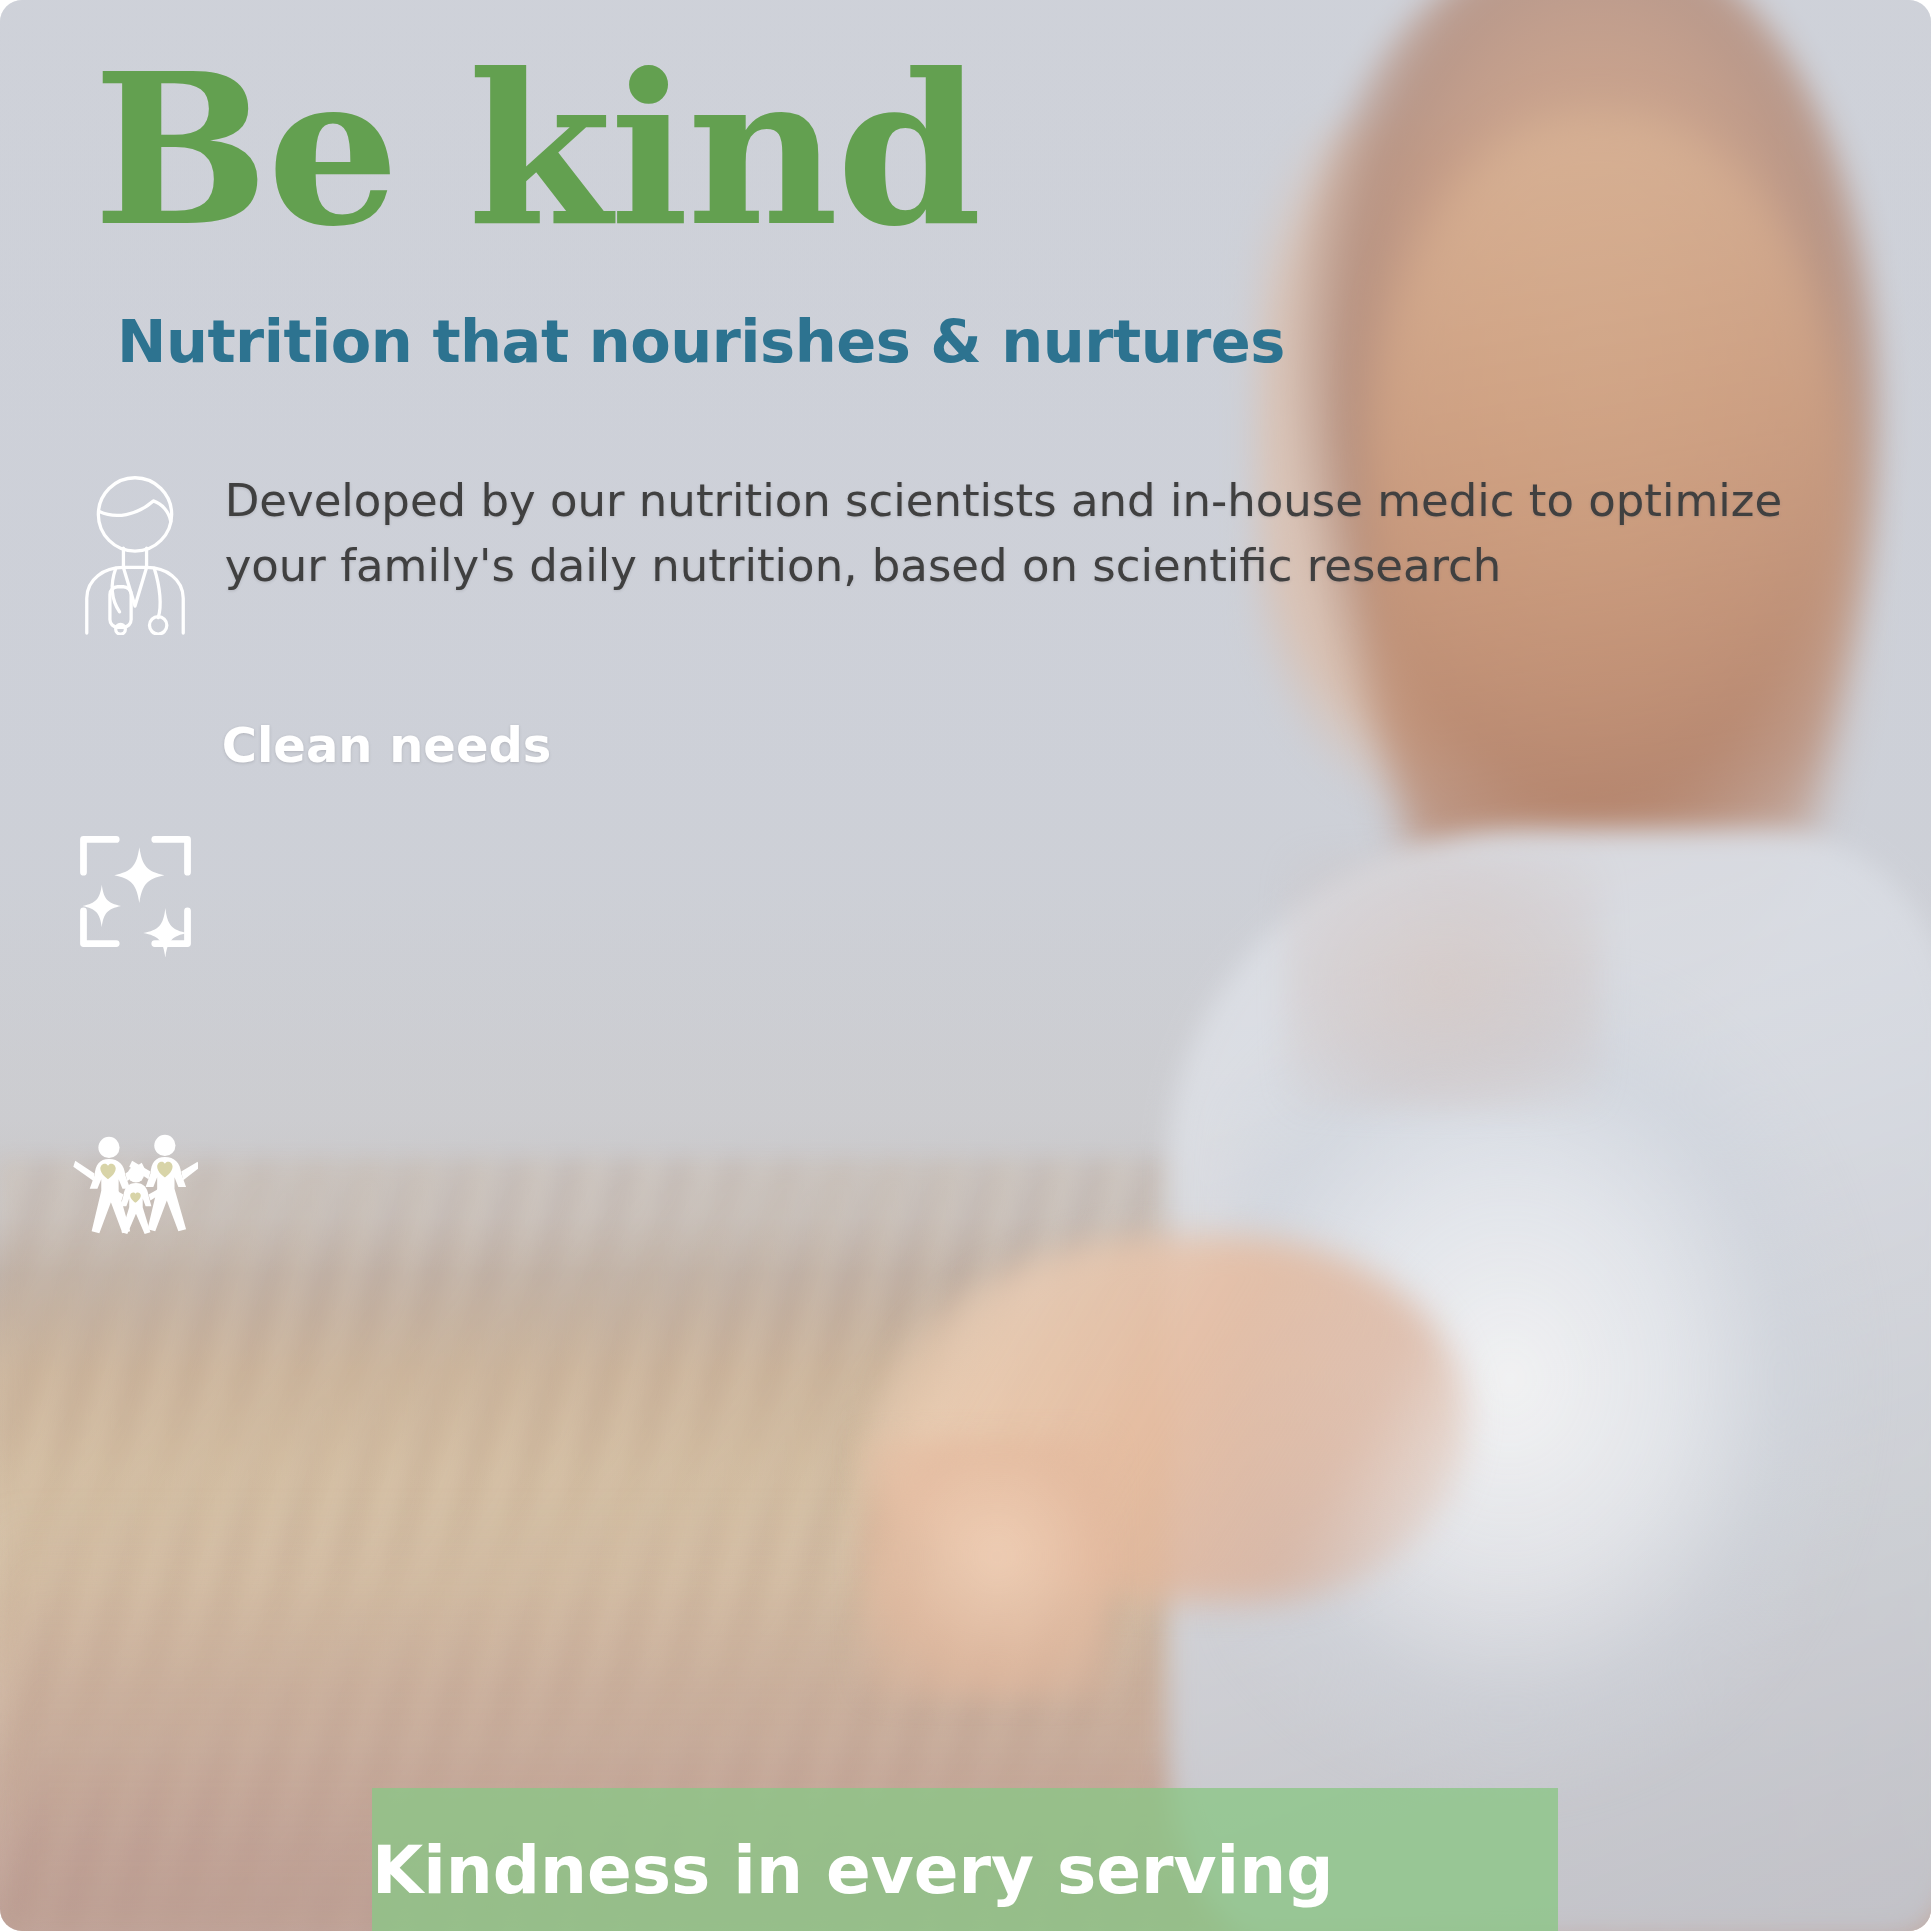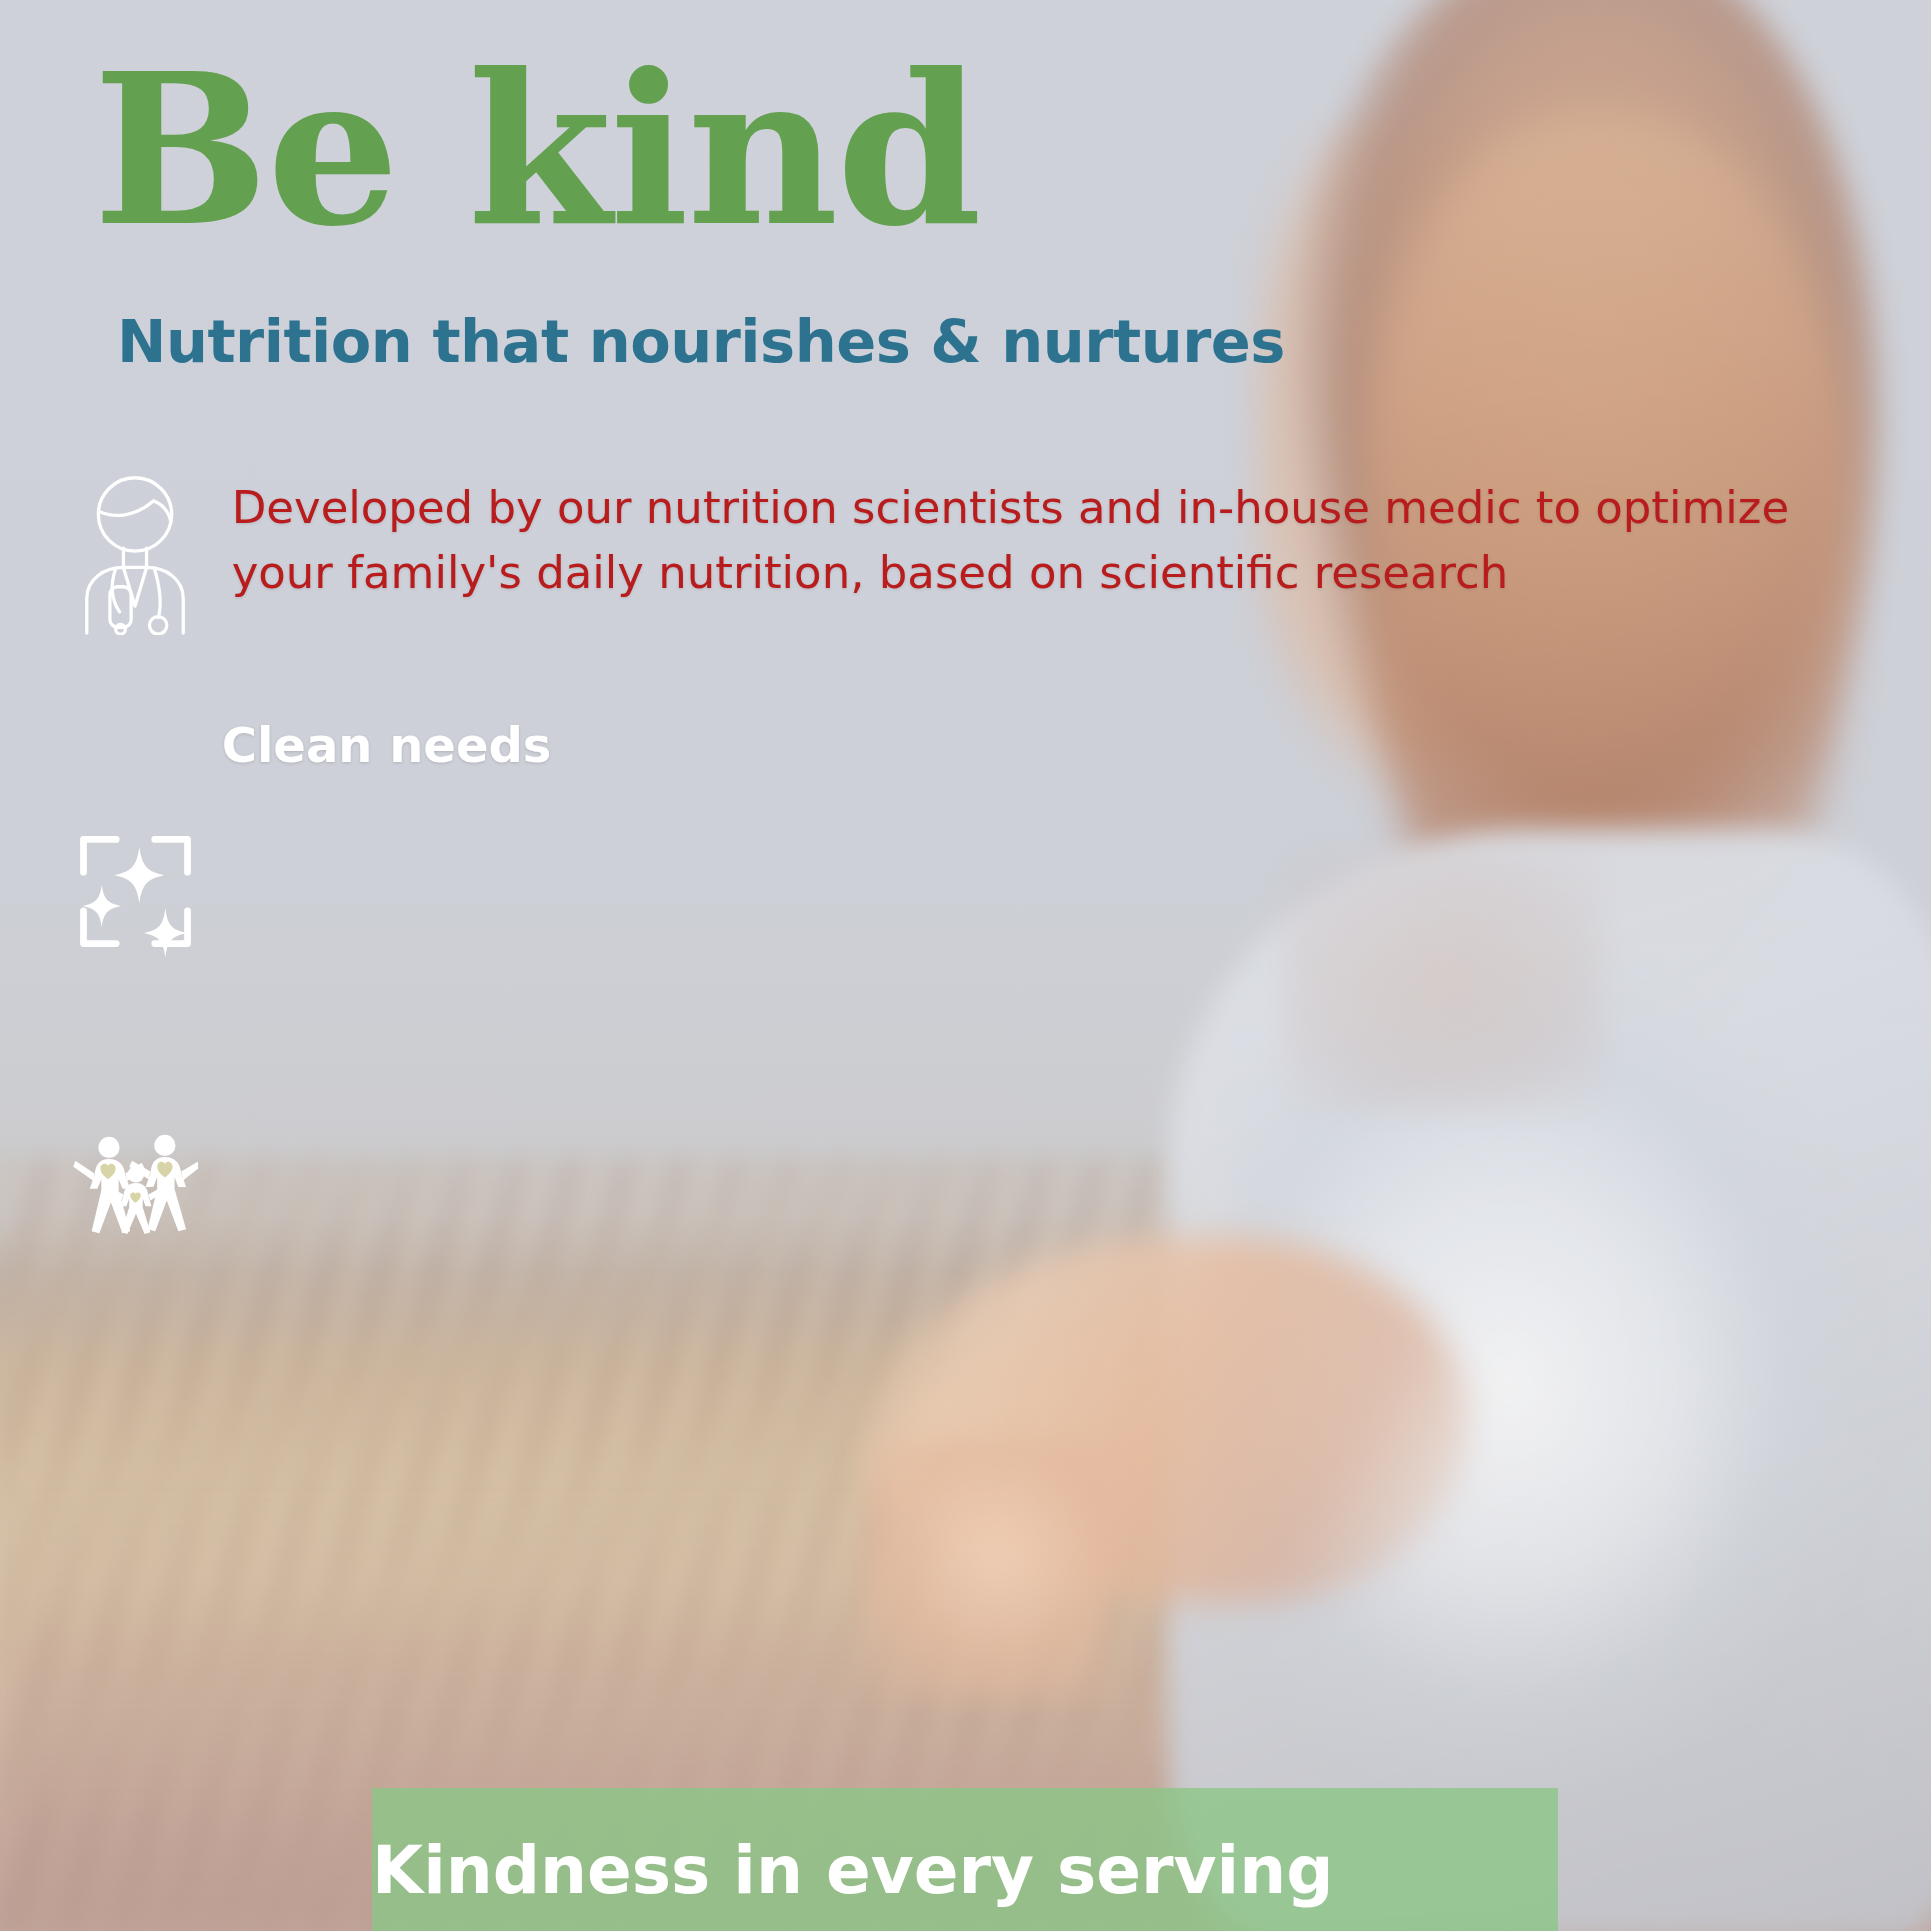--- a/index.html
+++ b/index.html
@@ -6,20 +6,21 @@
     margin: 0;
     padding: 0;
     background: #ffffff;
   }
   #poster {
     position: relative;
     width: 1931px;
     height: 1931px;
     overflow: hidden;
     font-family: "DejaVu Sans", sans-serif;
+    border-radius: 22px;
   }
 
   
   .bg-layer {
     position: absolute;
     inset: 0;
   }
 
   
   .bg-sky {
@@ -229,23 +230,23 @@
     font-size: 48px;
     color: #ffffff;
     line-height: 1.15;
     margin: 0 0 9.7px 0;
     text-shadow: 0 1px 2.9px rgba(90,90,100,0.25);
   }
   .feature-body {
     font-family: "DejaVu Sans", sans-serif;
     font-weight: 400;
     font-size: 45px;
-    color: #b91c1c;
+    color: #404040;
     line-height: 1.45;
-    margin: 10px;
+    margin: 3px;
     text-shadow: 0 1px 2.9px rgba(90,90,100,0.22);
     max-width: 1593px;
   }
 
   
   .f1 .feature-icon { padding-top: 5.8px; }
   .f2 .feature-icon { padding-top: 108px; }
   .f3 .feature-icon { padding-top: 81px; }
 
   .f2 { margin-bottom: 93px; }

